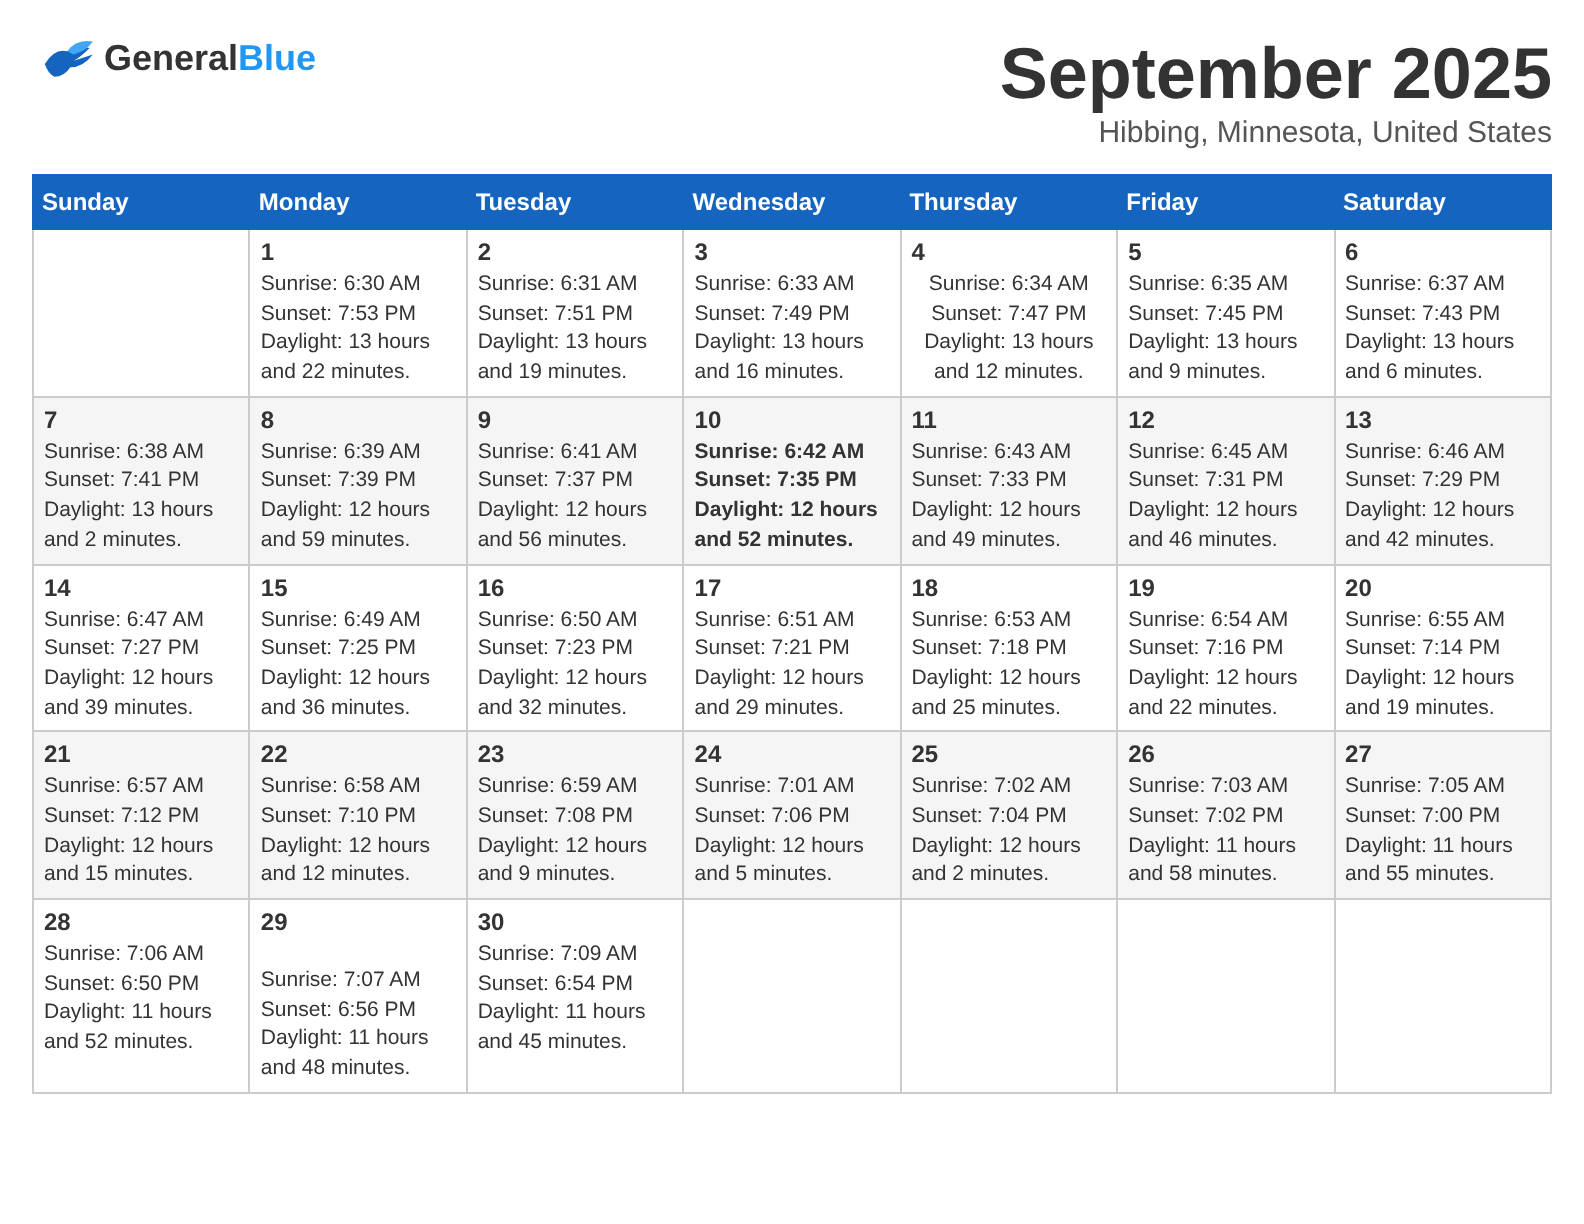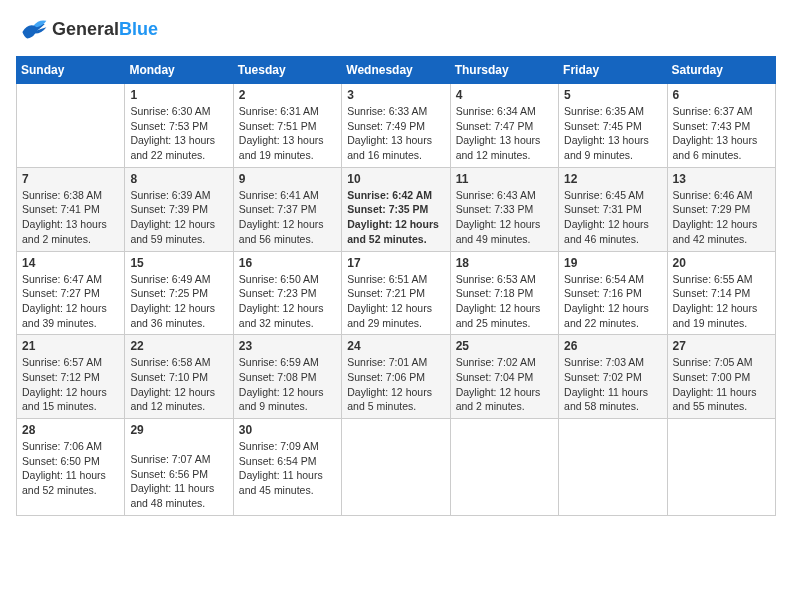--- a/index.html
+++ b/index.html
@@ -94,20 +94,24 @@
 <div class="header">
   <div class="logo">
     <svg class="logo-bird" viewBox="0 0 40 35" xmlns="http://www.w3.org/2000/svg">
       <path d="M8,20 Q14,10 22,12 Q28,8 36,10 Q30,16 26,18 Q32,16 38,14 Q32,22 24,22 Q20,28 14,28 Q10,26 8,20Z" fill="#1565C0"></path>
       <path d="M22,12 Q28,4 38,6 Q34,12 26,14Z" fill="#42A5F5"></path>
     </svg>
     <div>
       <div class="logo-text">General<span>Blue</span></div>
     </div>
   </div>
+  <div class="title-block">
+    <div class="month-title">September 2025</div>
+    <div class="location">Hibbing, Minnesota, United States</div>
+  </div>
 </div>
 
 <table>
   <thead>
     <tr>
     <th>Sunday</th>
         <th>Monday</th>
         <th>Tuesday</th>
         <th>Wednesday</th>
         <th>Thursday</th>
@@ -134,21 +138,21 @@
         </td>
         <td>
           <div class="day-number">3</div>
           <div class="day-info" style="white-space: pre-line;">Sunrise: 6:33 AM
 Sunset: 7:49 PM
 Daylight: 13 hours
 and 16 minutes.</div>
         </td>
         <td>
           <div class="day-number">4</div>
-          <div class="day-info" style="white-space: pre-line;">Sunrise: 6:34 AM
+          <div class="day-info" style="white-space: pre-line; text-align: center;">Sunrise: 6:34 AM
 Sunset: 7:47 PM
 Daylight: 13 hours
 and 12 minutes.</div>
         </td>
         <td>
           <div class="day-number">5</div>
           <div class="day-info" style="white-space: pre-line;">Sunrise: 6:35 AM
 Sunset: 7:45 PM
 Daylight: 13 hours
 and 9 minutes.</div>

